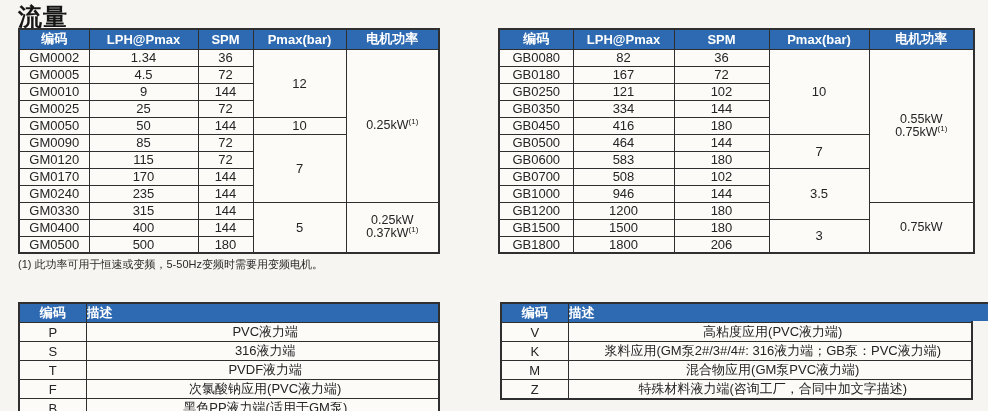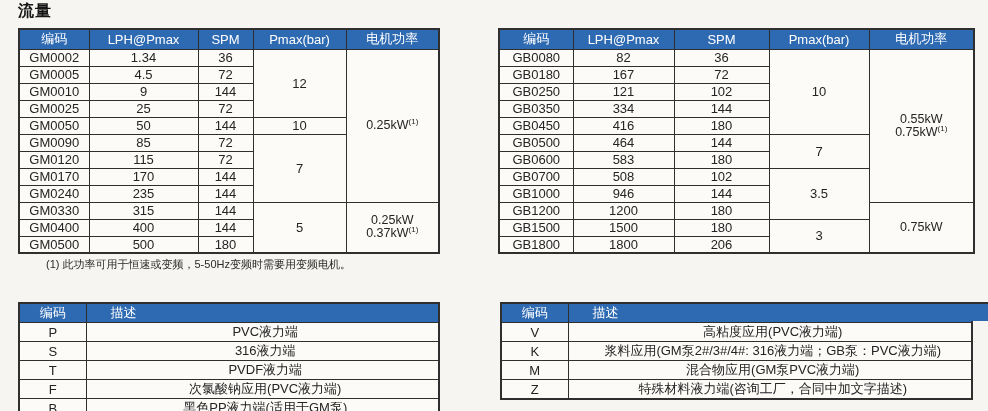--- a/index.html
+++ b/index.html
@@ -15,21 +15,21 @@
   body{
     font-family:"Liberation Sans","DejaVu Sans",sans-serif;
     background:var(--page-bg);
     color:var(--text);
     position:relative;
     overflow:hidden;
   }
   .page{position:absolute;inset:0;}
   .sec-title{
     position:absolute;
-    font-size:16px;
+    font-size:24px;
     font-weight:bold;
     color:#151515;
     letter-spacing:1px;
   }
   #flow-title{left:18px;top:1px;}
   #liquid-title{left:18px;top:274px;}
   table{
     border-collapse:collapse;
     table-layout:fixed;
     position:absolute;
@@ -37,44 +37,43 @@
   }
   th,td{
     border:1px solid var(--border);
     overflow:hidden;
     white-space:nowrap;
   }
   table.boxed{border:2px solid var(--border);}
   thead th{
     background:var(--header-bg);
     color:var(--header-text);
-    font-weight:normal;
+    font-weight:bold;
     font-size:13px;
     text-align:center;
   }
   .flow-table thead th{height:20px;}
   .flow-table td{
     height:17px;
     font-size:13px;
     text-align:center;
     vertical-align:middle;
   }
   .flow-table td.power-cell{font-size:12.5px;line-height:13px;}
   sup{font-size:8px;vertical-align:super;line-height:0;}
   #gm-flow-table{left:18px;top:28px;width:420px;}
   #gb-flow-table{left:498px;top:28px;width:475px;}
   .footnote{
     position:absolute;
     left:18px;top:257px;
     font-size:11px;
     color:#2a2a2a;
-    margin-left:28px;
   }
   .liquid-table thead th{height:16px;font-size:13px;}
-  .liquid-table thead th.desc-h{text-align:left;padding-left:24px;}
+  .liquid-table thead th.desc-h{text-align:left;padding-left:0;}
   .liquid-table td{
     height:17px;
     font-size:13px;
     text-align:center;
     vertical-align:middle;
   }
   .liquid-table td.desc-cell{text-align:center;padding-left:6px;}
   #left-liquid-table{left:18px;top:302px;width:420px;}
   #right-liquid-table{left:500px;top:302px;width:471px;}
   .header-band-ext{

